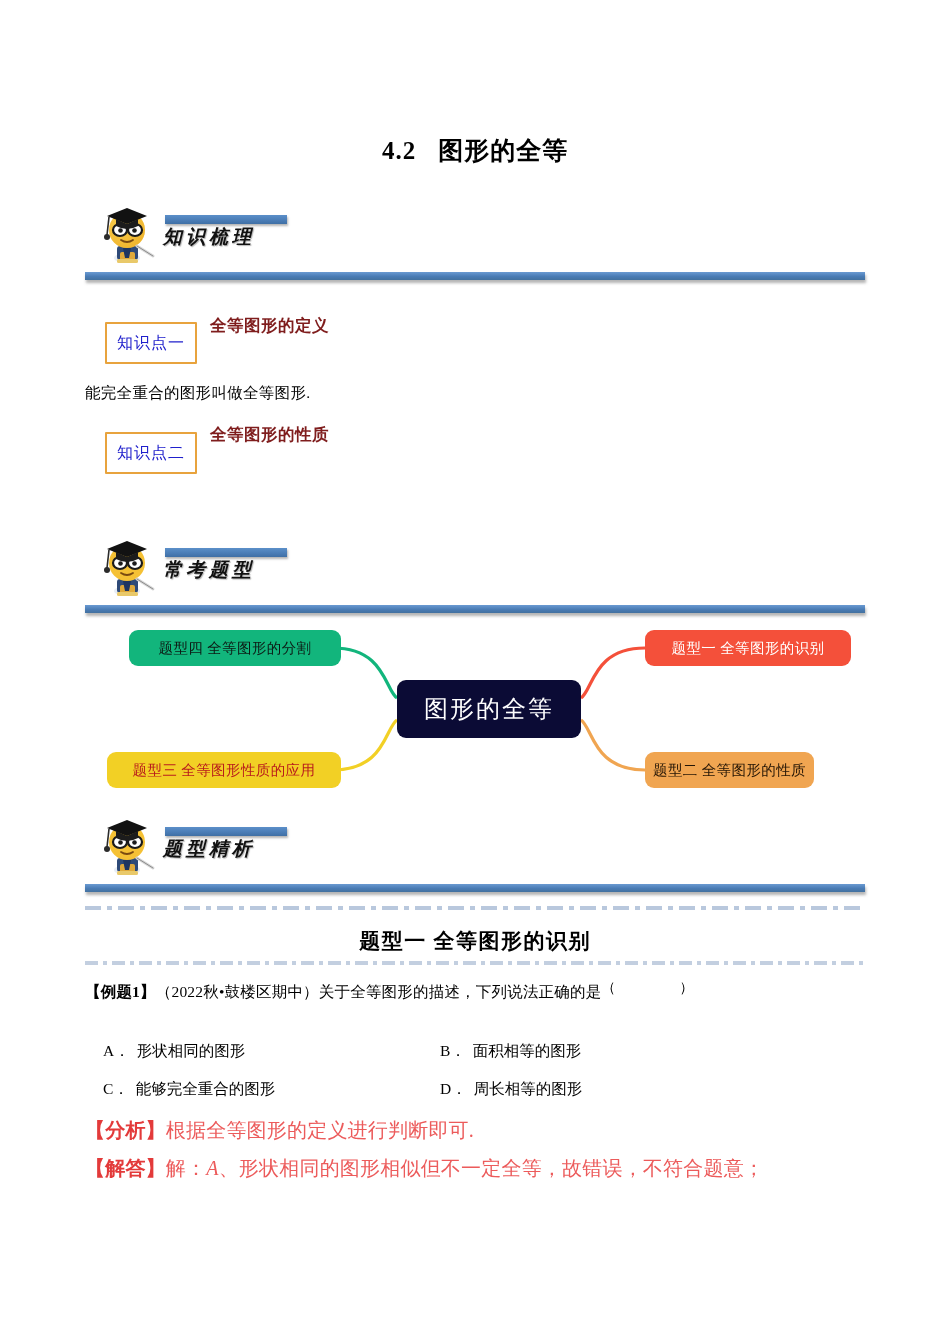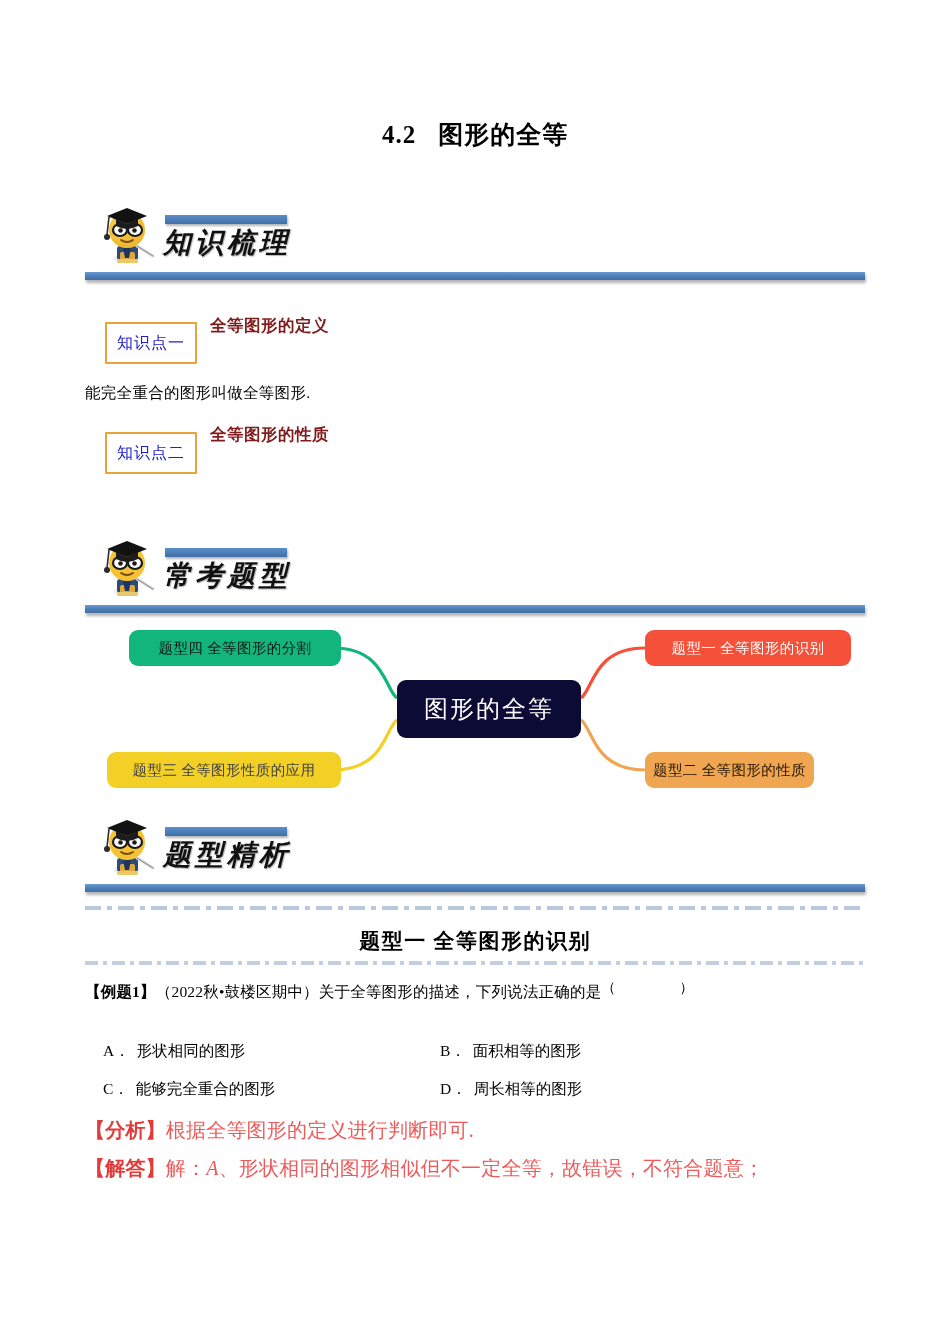--- a/index.html
+++ b/index.html
@@ -20,21 +20,21 @@
   .page {
     position: relative;
     width: 950px;
     height: 1344px;
     padding: 0;
   }
 
   
   .doc-title {
     position: absolute;
-    top: 118px;
+    top: 134px;
     left: 0;
     width: 950px;
     text-align: center;
     font-family: "Liberation Serif", "DejaVu Serif", serif;
     font-weight: bold;
     font-size: 25px;
     letter-spacing: 1px;
     color: #000;
   }
   .doc-title .num { margin-right: 22px; }
@@ -63,21 +63,21 @@
     height: 8px;
     background: linear-gradient(to bottom, #6a9ad2 0%, #4a7cb5 55%, #43719f 100%);
     box-shadow: 1px 3px 3px rgba(130,130,130,0.6);
   }
   .sh-label {
     position: absolute;
     left: 78px;
     top: 24px;
     font-family: "Liberation Serif", "DejaVu Serif", serif;
     font-weight: bold;
-    font-size: 28px;
+    font-size: 19px;
     letter-spacing: 4px;
     color: #111;
     text-shadow: 1px 1px 1px rgba(150,150,150,0.7);
     font-style: italic;
   }
 
   
   .mascot {
     position: absolute;
     left: 8px;
@@ -296,21 +296,21 @@
       <path d="M248 30 C300 30 300 72 312 80" stroke="#12b57c" stroke-width="3.2" fill="none"></path>
       <path d="M248 152 C300 152 300 110 312 102" stroke="#f2d025" stroke-width="3.2" fill="none"></path>
       <path d="M496 80 C508 72 508 30 560 30" stroke="#f4503a" stroke-width="3.2" fill="none"></path>
       <path d="M496 102 C508 110 508 152 560 152" stroke="#f0a551" stroke-width="3.2" fill="none"></path>
     </svg>
 
     <div class="mm-node" style="left:44px; top:12px; width:212px; height:36px; border-radius:9px; background:#12b57c; color:#0d1a14;">
       <span>题型四 全等图形的分割</span>
     </div>
 
-    <div class="mm-node" style="left:22px; top:134px; width:234px; height:36px; border-radius:9px; background:#f2d025; color:#404040;">
+    <div class="mm-node" style="left:22px; top:134px; width:234px; height:36px; border-radius:9px; background:#f2d025; color:#b91c1c;">
       <span>题型三 全等图形性质的应用</span>
     </div>
 
     <div class="mm-node mm-center" style="left:312px; top:62px; width:184px; height:58px;">
       <span>图形的全等</span>
     </div>
 
     <div class="mm-node" style="left:560px; top:12px; width:206px; height:36px; border-radius:9px; background:#f4503a; color:#ffffff;">
       <span>题型一 全等图形的识别</span>
     </div>

